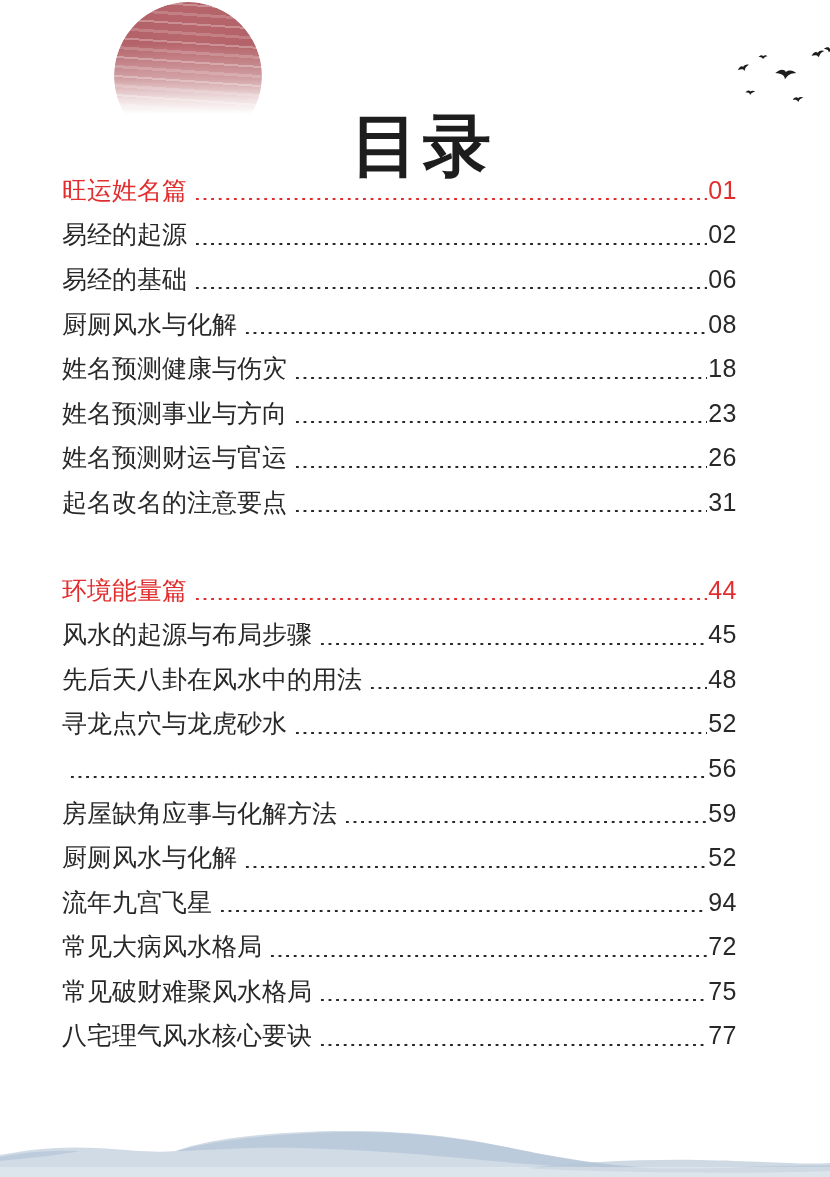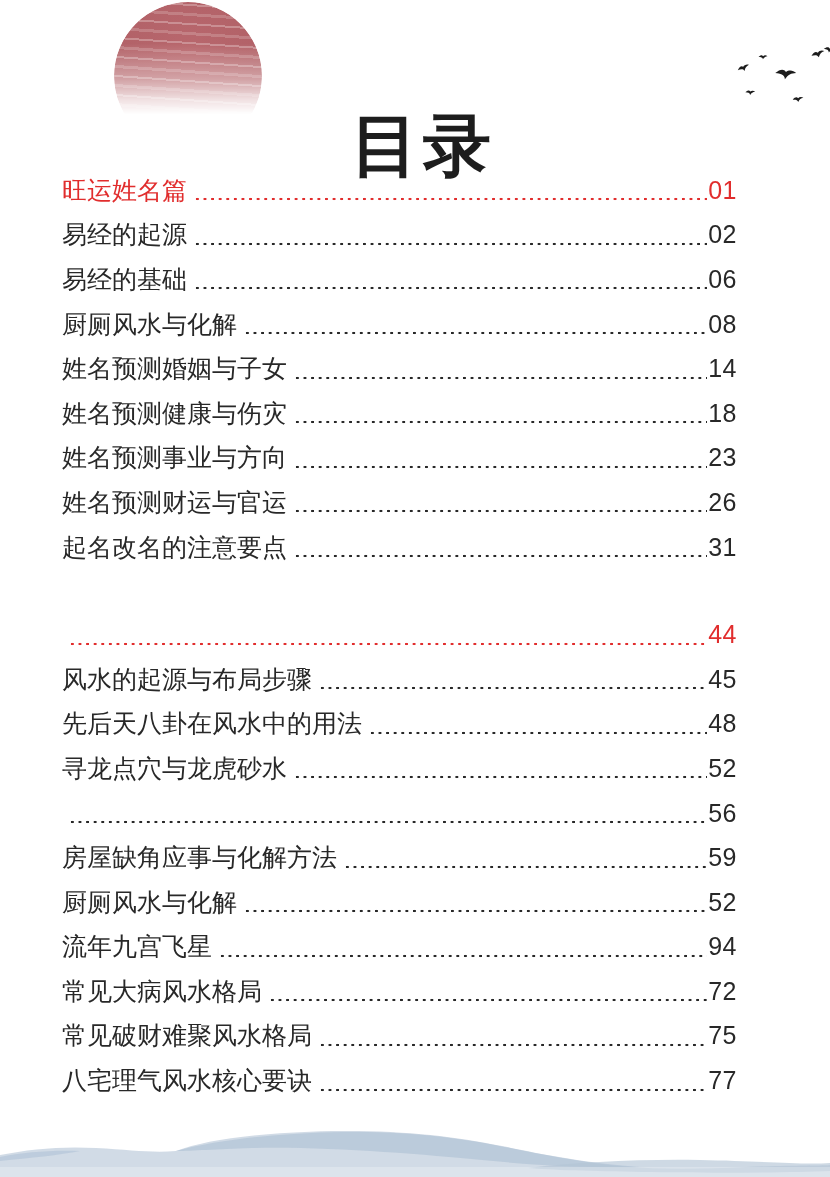--- a/index.html
+++ b/index.html
@@ -92,25 +92,20 @@
         <span class="label">易经的基础</span>
         <span class="leader"></span>
         <span class="pagenum">06</span>
       </div>
       <div class="row">
         <span class="label">厨厕风水与化解</span>
         <span class="leader"></span>
         <span class="pagenum">08</span>
       </div>
       <div class="row">
-        <span class="label">姓名预测婚姻与子女</span>
-        <span class="leader"></span>
-        <span class="pagenum">14</span>
-      </div>
-      <div class="row">
         <span class="label">姓名预测健康与伤灾</span>
         <span class="leader"></span>
         <span class="pagenum">18</span>
       </div>
       <div class="row">
         <span class="label">姓名预测事业与方向</span>
         <span class="leader"></span>
         <span class="pagenum">23</span>
       </div>
       <div class="row">
@@ -119,20 +114,21 @@
         <span class="pagenum">26</span>
       </div>
       <div class="row">
         <span class="label">起名改名的注意要点</span>
         <span class="leader"></span>
         <span class="pagenum">31</span>
       </div>
     </section>
     <section class="toc-section">
       <div class="row header">
+        <span class="label">环境能量篇</span>
         <span class="leader"></span>
         <span class="pagenum">44</span>
       </div>
       <div class="row">
         <span class="label">风水的起源与布局步骤</span>
         <span class="leader"></span>
         <span class="pagenum">45</span>
       </div>
       <div class="row">
         <span class="label">先后天八卦在风水中的用法</span>

